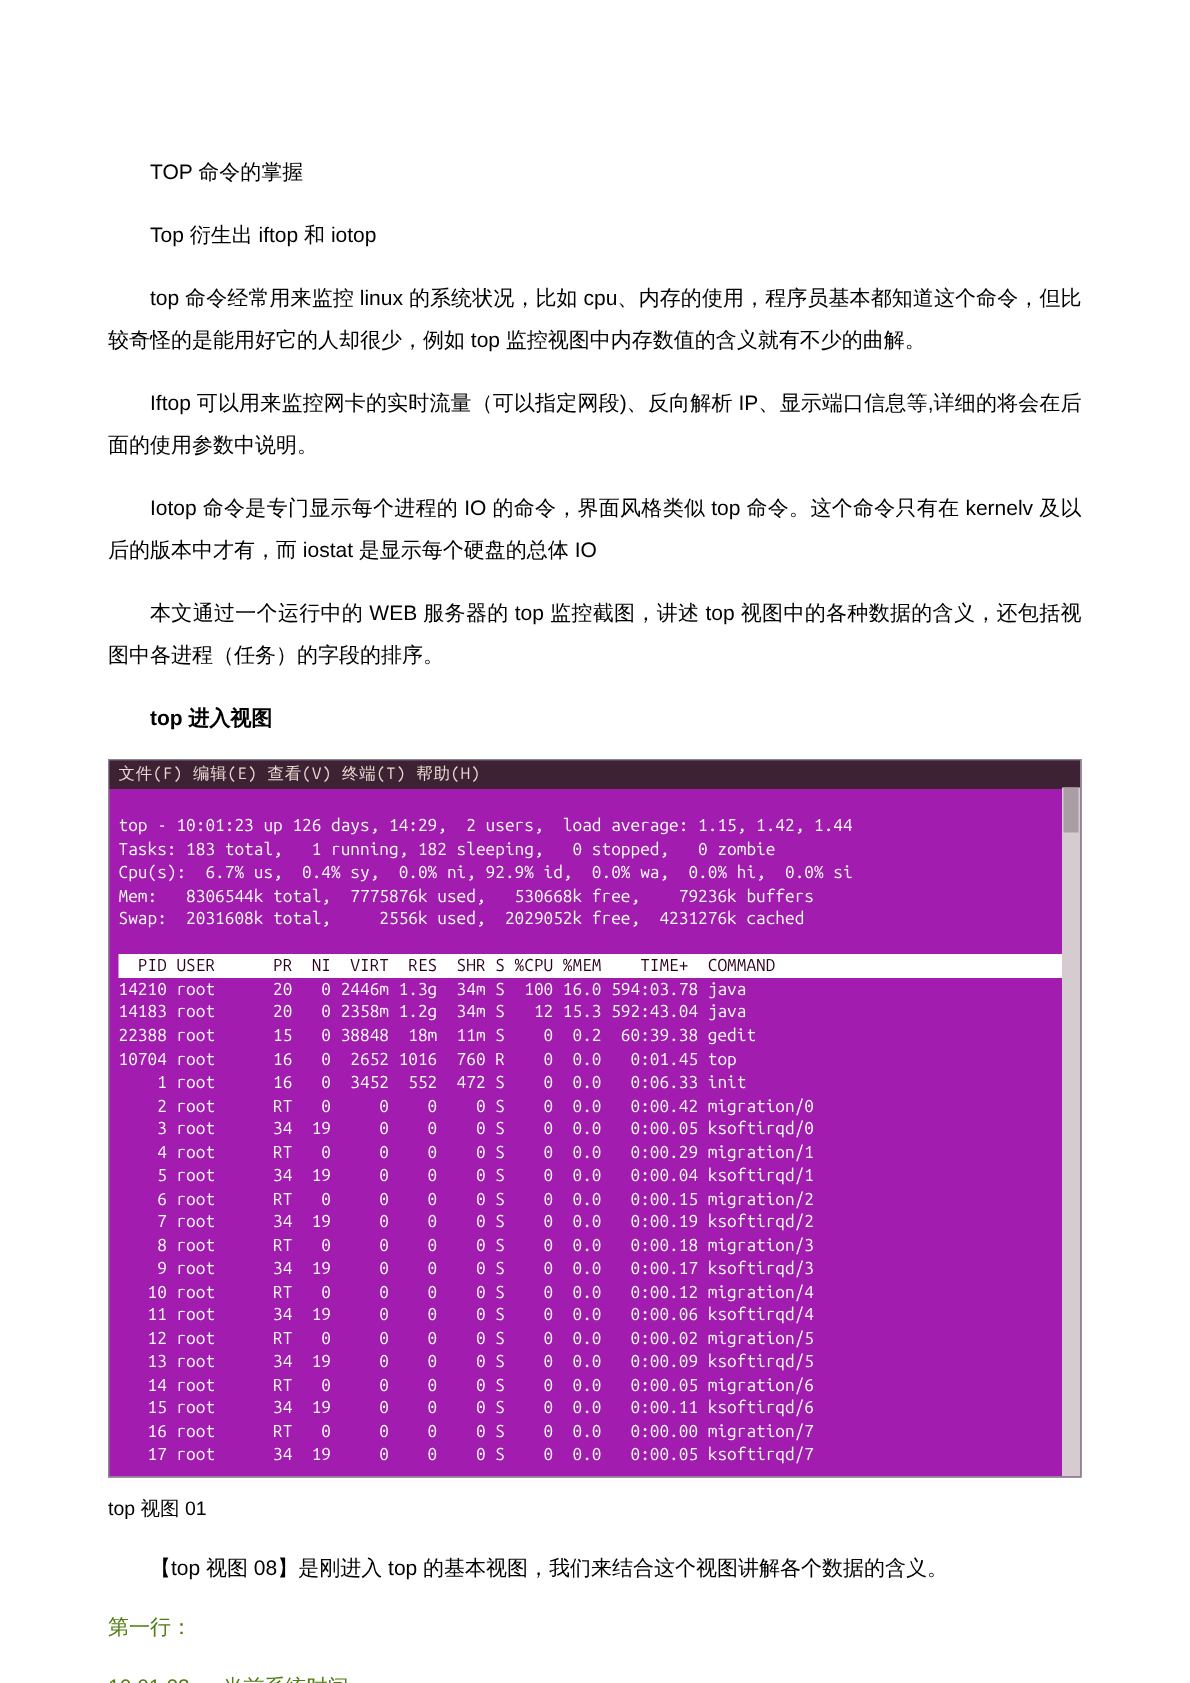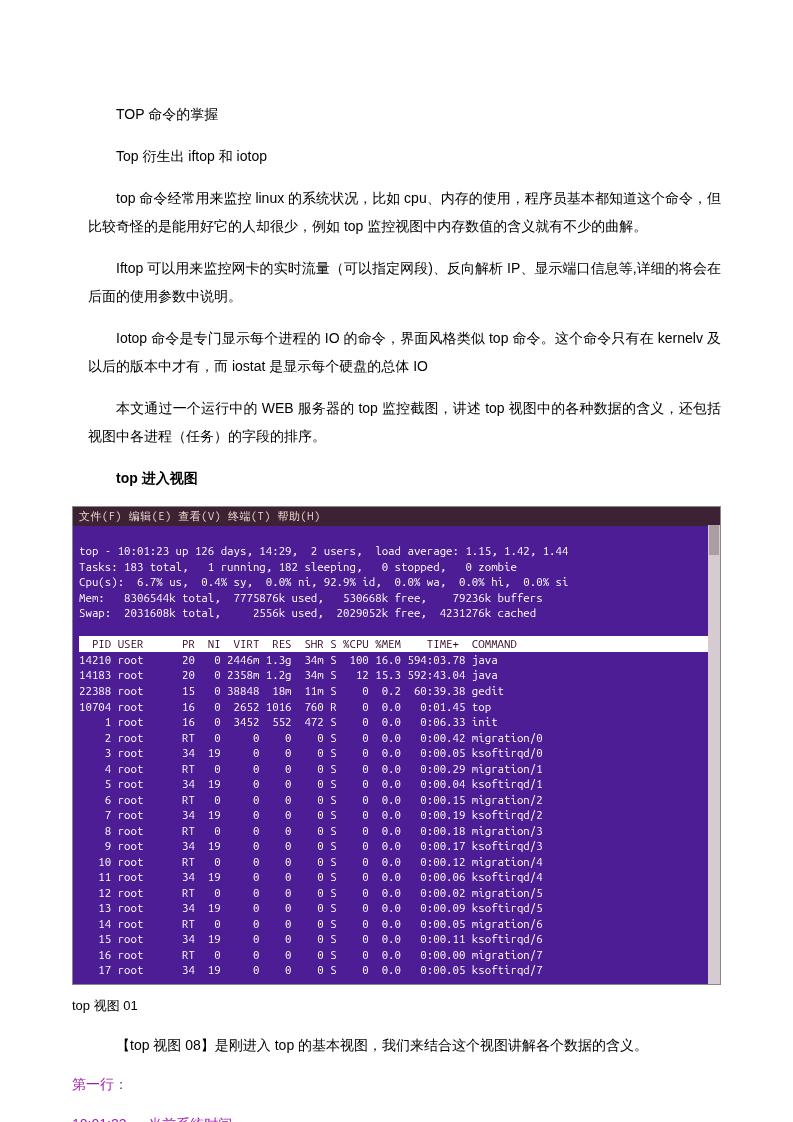--- a/index.html
+++ b/index.html
@@ -9,28 +9,28 @@
     font-family: "Microsoft YaHei", "SimSun", sans-serif;
     font-size: 14px;
     color: #000;
     width: 793px;
   }
   .page {
     padding: 100px 72px 60px 72px;
   }
   .p {
     line-height: 2.0;
-    margin: 0 0 14px 16px;
+    margin: 0 0 14px 0;
     text-align: justify;
   }
   .indent { text-indent: 2em; }
   .bold { font-weight: bold; }
-  .gray { color: #a21caf; }
+  .gray { color: #4d7c0f; }
   .terminal {
-    background: #4c1d95;
+    background: #a21caf;
     color: #ffffff;
     font-family: "Ubuntu Mono", "DejaVu Sans Mono", Consolas, monospace;
     font-size: 11.5px;
     line-height: 1.35;
     margin: 8px 0 12px 0;
     position: relative;
     border: 1px solid #888;
   }
   .menu-bar {
     background: #3c2233;

